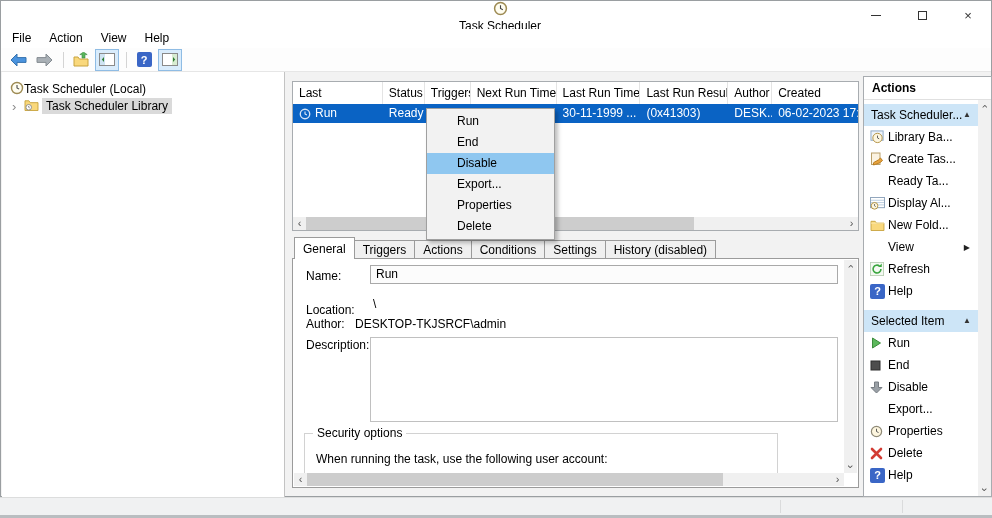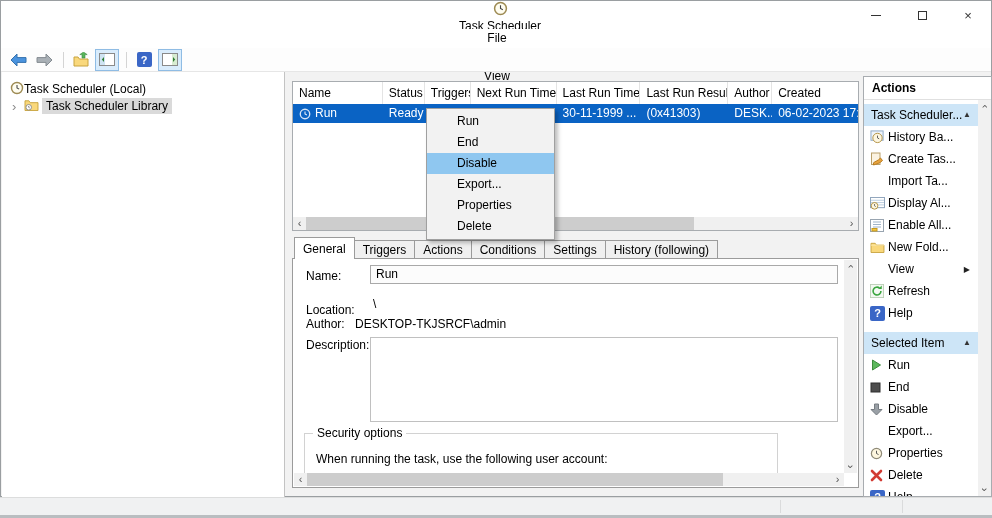--- a/index.html
+++ b/index.html
@@ -20,21 +20,21 @@
   
   .titlebar{position:absolute;left:0;top:0;width:100%;height:28px;background:#fff;display:flex;align-items:center;flex-direction:column;}
   .titlebar .app-title{margin-left:8px;font-size:12px;}
   .win-btns{position:absolute;right:0;top:0;height:28px;display:flex;}
   .wbtn{width:46px;height:28px;display:flex;align-items:center;justify-content:center;cursor:default;}
   .min-glyph{width:10px;height:1px;background:#333;display:block;}
   .max-glyph{width:9px;height:9px;border:1px solid #333;display:block;}
   .close-glyph{font-size:13px;color:#333;line-height:1;}
 
   
-  .menubar{position:absolute;left:0;top:28px;width:100%;height:19px;background:#fff;display:flex;align-items:center;padding-left:2px;flex-direction:column;}
+  .menubar{position:absolute;left:0;top:28px;width:100%;height:19px;background:#fff;display:flex;align-items:center;padding-left:2px;}
   .menu-item{padding:0 9px;height:19px;line-height:19px;}
 
   
   .toolbar{position:absolute;left:0;top:47px;width:100%;height:24px;background:#fdfdfd;display:flex;align-items:center;padding-left:5px;border-bottom:1px solid #e6e6e6;}
   .tb-btn{height:22px;min-width:24px;display:flex;align-items:center;justify-content:center;margin-right:2px;}
   .tb-sep{width:1px;height:16px;background:#d4d4d4;margin:0 5px;}
   .tb-toggle{background:var(--toggle-bg);border:1px solid var(--toggle-border);}
   .helpbox{width:15px;height:15px;background:#3a66c6;border-radius:2px;color:#fff;font-weight:bold;font-size:11px;display:flex;align-items:center;justify-content:center;}
 
   
@@ -184,21 +184,21 @@
             <circle cx="5" cy="10" r="3" fill="#fff" stroke="#8a8a8a"></circle>
             <path d="M5 8.6V10l1 .6" stroke="#555" fill="none" stroke-width="0.8"></path>
           </svg>
       </span>
       <span class="tree-label tree-sel">Task Scheduler Library</span>
     </div>
   </div>
 
   <div class="list-pane">
     <div class="lheader">
-      <span class="hcell c0">Name</span>
+      <span class="hcell c0">Last</span>
       <span class="hcell c1">Status</span>
       <span class="hcell c2">Triggers</span>
       <span class="hcell c3">Next Run Time</span>
       <span class="hcell c4">Last Run Time</span>
       <span class="hcell c5">Last Run Result</span>
       <span class="hcell c6">Author</span>
       <span class="hcell c7">Created</span>
     </div>
     <div class="lrow">
       <span class="rcell c0">
@@ -222,21 +222,21 @@
     </div>
   </div>
 
   <div class="detail-pane">
     <div class="tabstrip">
       <span class="tab active">General</span>
       <span class="tab">Triggers</span>
       <span class="tab">Actions</span>
       <span class="tab">Conditions</span>
       <span class="tab">Settings</span>
-      <span class="tab">History (following)</span>
+      <span class="tab">History (disabled)</span>
     </div>
     <div class="tabpage">
       <span class="flabel" style="top:10px">Name:</span>
       <div class="textbox" style="left:77px;top:6px;width:468px;height:19px;">Run</div>
 
       <span class="flabel" style="top:44px">Location:</span>
       <span class="fvalue" style="left:80px;top:38px">\</span>
 
       <span class="flabel" style="top:58px">Author:</span>
       <span class="fvalue" style="left:62px;top:58px">DESKTOP-TKJSRCF\admin</span>
@@ -275,55 +275,45 @@
       </div>
 
       <div class="ai">
         <span class="slot">
             <svg class="ic" width="15" height="14" viewBox="0 0 16 15">
               <rect x="1" y="1" width="13" height="10" fill="#eef4fb" stroke="#8aa6c4"></rect>
               <circle cx="8" cy="8.5" r="5" fill="#fdf6df" stroke="#b08f3e"></circle>
               <path d="M8 6v2.5l1.8 1" stroke="#555" fill="none"></path>
             </svg>
           </span>
-        <span class="albl">History Ba...</span>
+        <span class="albl">Library Ba...</span>
       </div>
       <div class="ai">
         <span class="slot">
             <svg class="ic" width="14" height="14" viewBox="0 0 14 14">
               <rect x="1.5" y="1" width="8.5" height="11.5" fill="#fbf3e2" stroke="#b9a06a"></rect>
               <path d="M3.5 13c2.5-1 6.5-1.5 9-4.5l-2-2.5c-2.5 3-5 3-7 4.8z" fill="#e8a33d" stroke="#b97c1f"></path>
             </svg>
           </span>
         <span class="albl">Create Tas...</span>
       </div>
       <div class="ai">
         <span class="slot"></span>
-        <span class="albl">Import Ta...</span>
+        <span class="albl">Ready Ta...</span>
       </div>
       <div class="ai">
         <span class="slot">
             <svg class="ic" width="15" height="13" viewBox="0 0 16 14">
               <rect x="0.5" y="0.5" width="15" height="11" fill="#fff" stroke="#8aa0b8"></rect>
               <path d="M1 3.5h14M1 6h14M1 8.5h14" stroke="#b9cbde"></path>
               <circle cx="4.8" cy="9.5" r="3.6" fill="#fdf6df" stroke="#b08f3e"></circle>
               <path d="M4.8 7.6v1.9l1.3.8" stroke="#555" fill="none" stroke-width="0.9"></path>
             </svg>
           </span>
         <span class="albl">Display Al...</span>
-      </div>
-      <div class="ai">
-        <span class="slot">
-            <svg class="ic" width="14" height="13" viewBox="0 0 14 13">
-              <rect x="0.5" y="0.5" width="13" height="12" fill="#fff" stroke="#98a4b0"></rect>
-              <path d="M3 3h8M3 5.5h8M3 8h8" stroke="#9fb4c8"></path>
-              <rect x="2" y="9.5" width="5" height="2.5" fill="#f5c63d" stroke="#c79a1d"></rect>
-            </svg>
-          </span>
-        <span class="albl">Enable All...</span>
       </div>
       <div class="ai">
         <span class="slot">
             <svg class="ic" width="15" height="12" viewBox="0 0 16 13">
               <path d="M1 2.5h4.5l1.4 2H15v8H1z" fill="#f9d87c" stroke="#c8a33e"></path>
               <path d="M1 4.5h14" stroke="#fce9ad"></path>
             </svg>
           </span>
         <span class="albl">New Fold...</span>
       </div>

